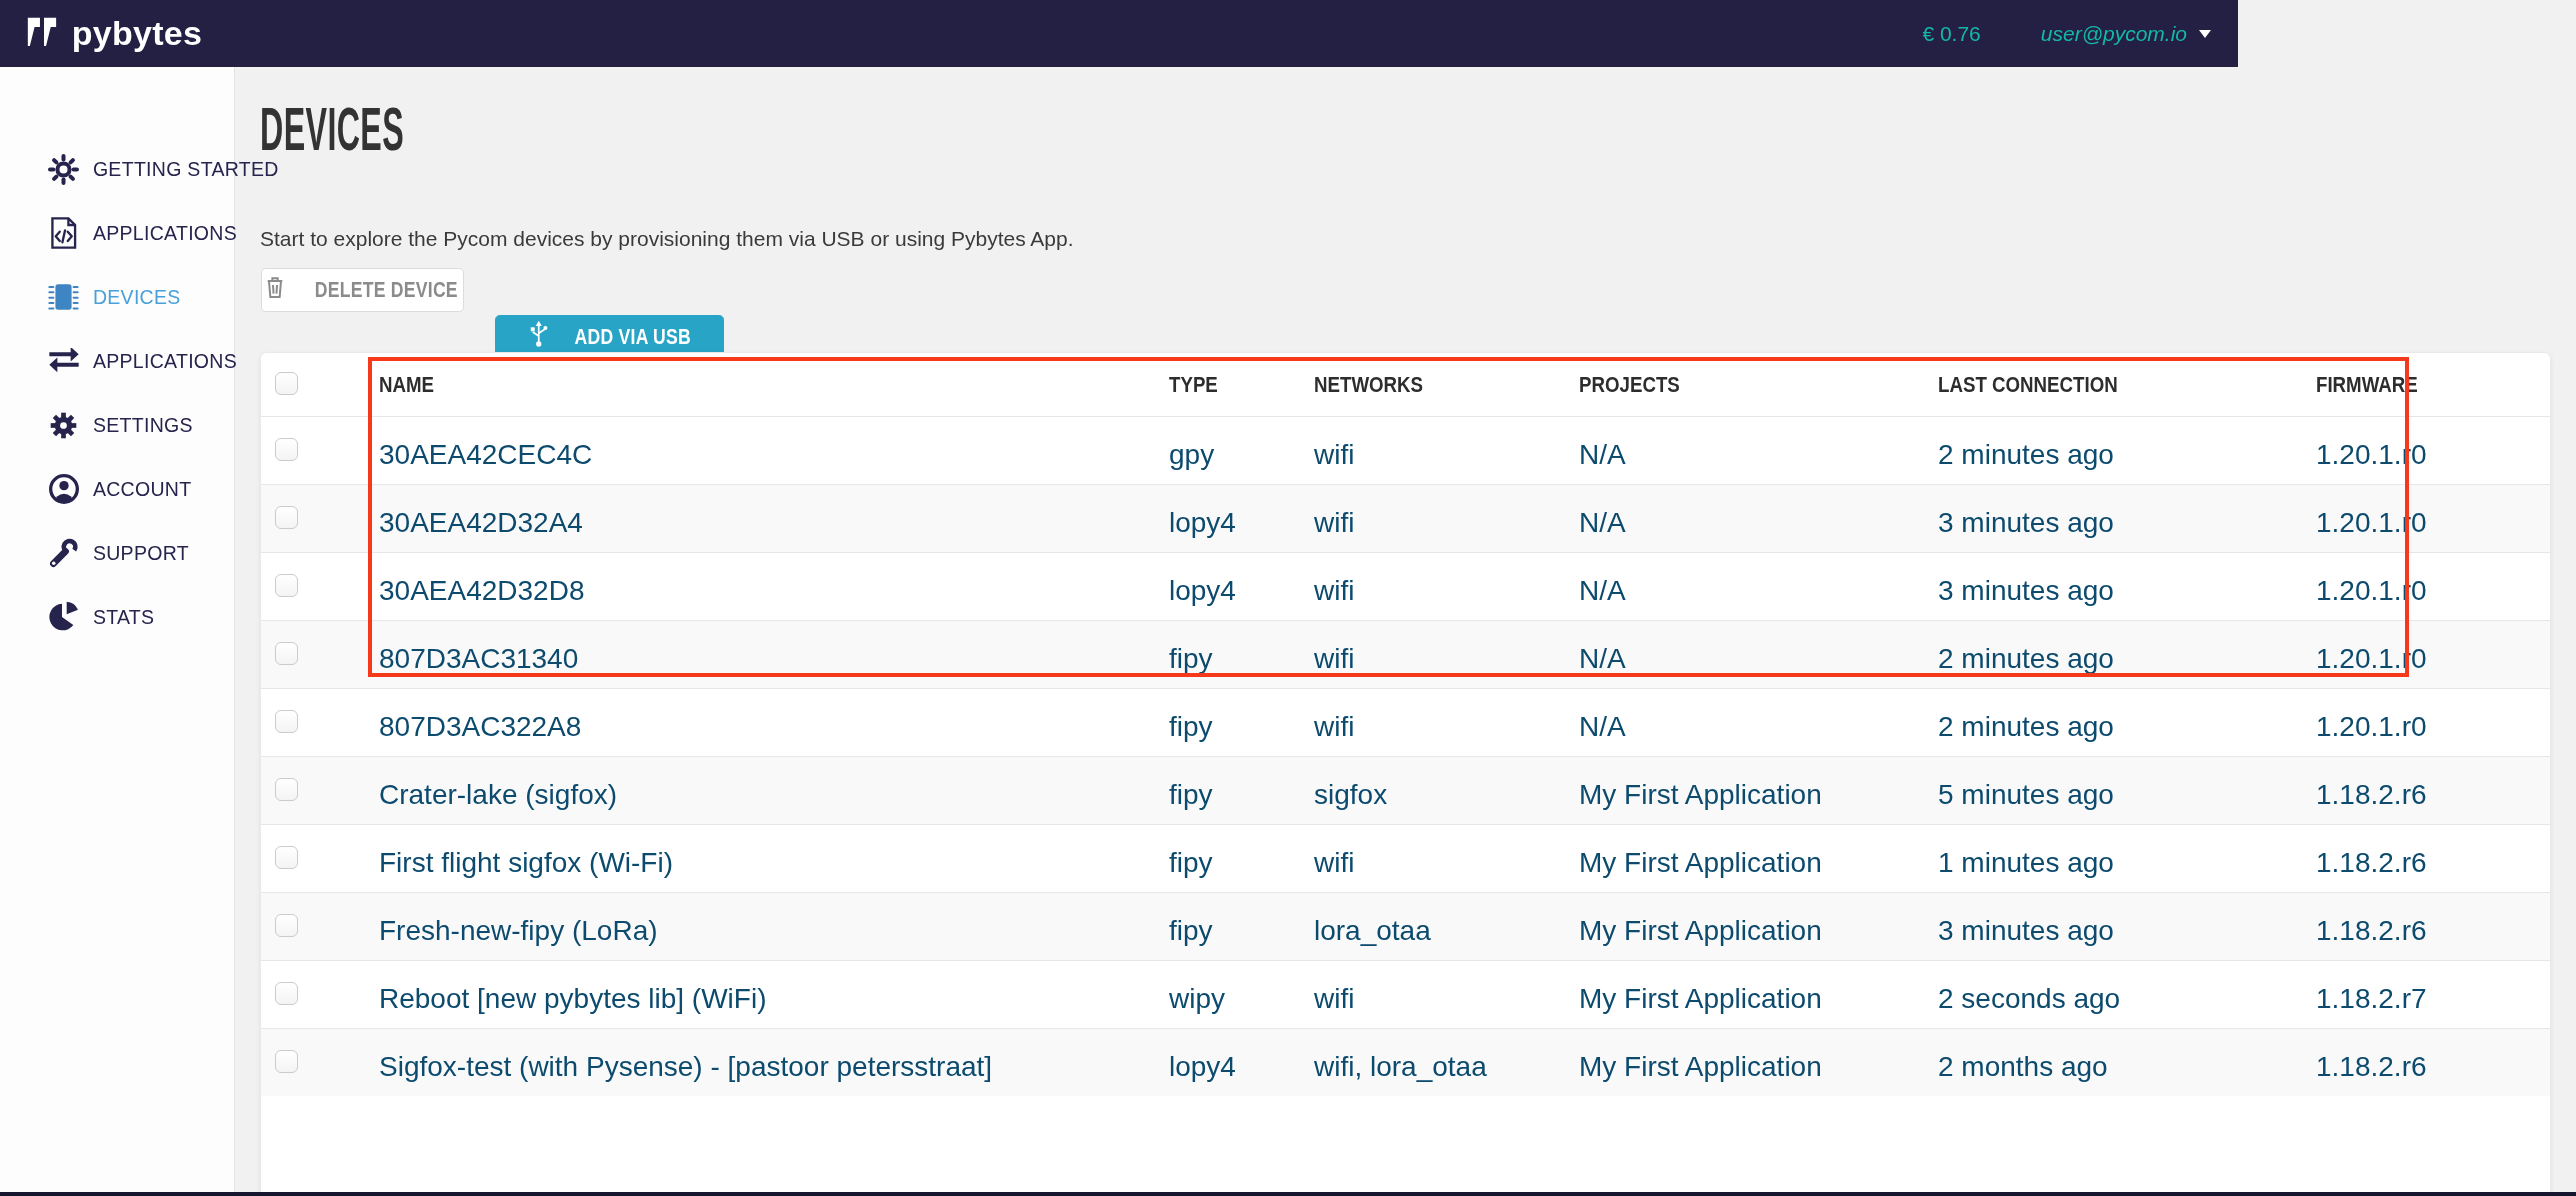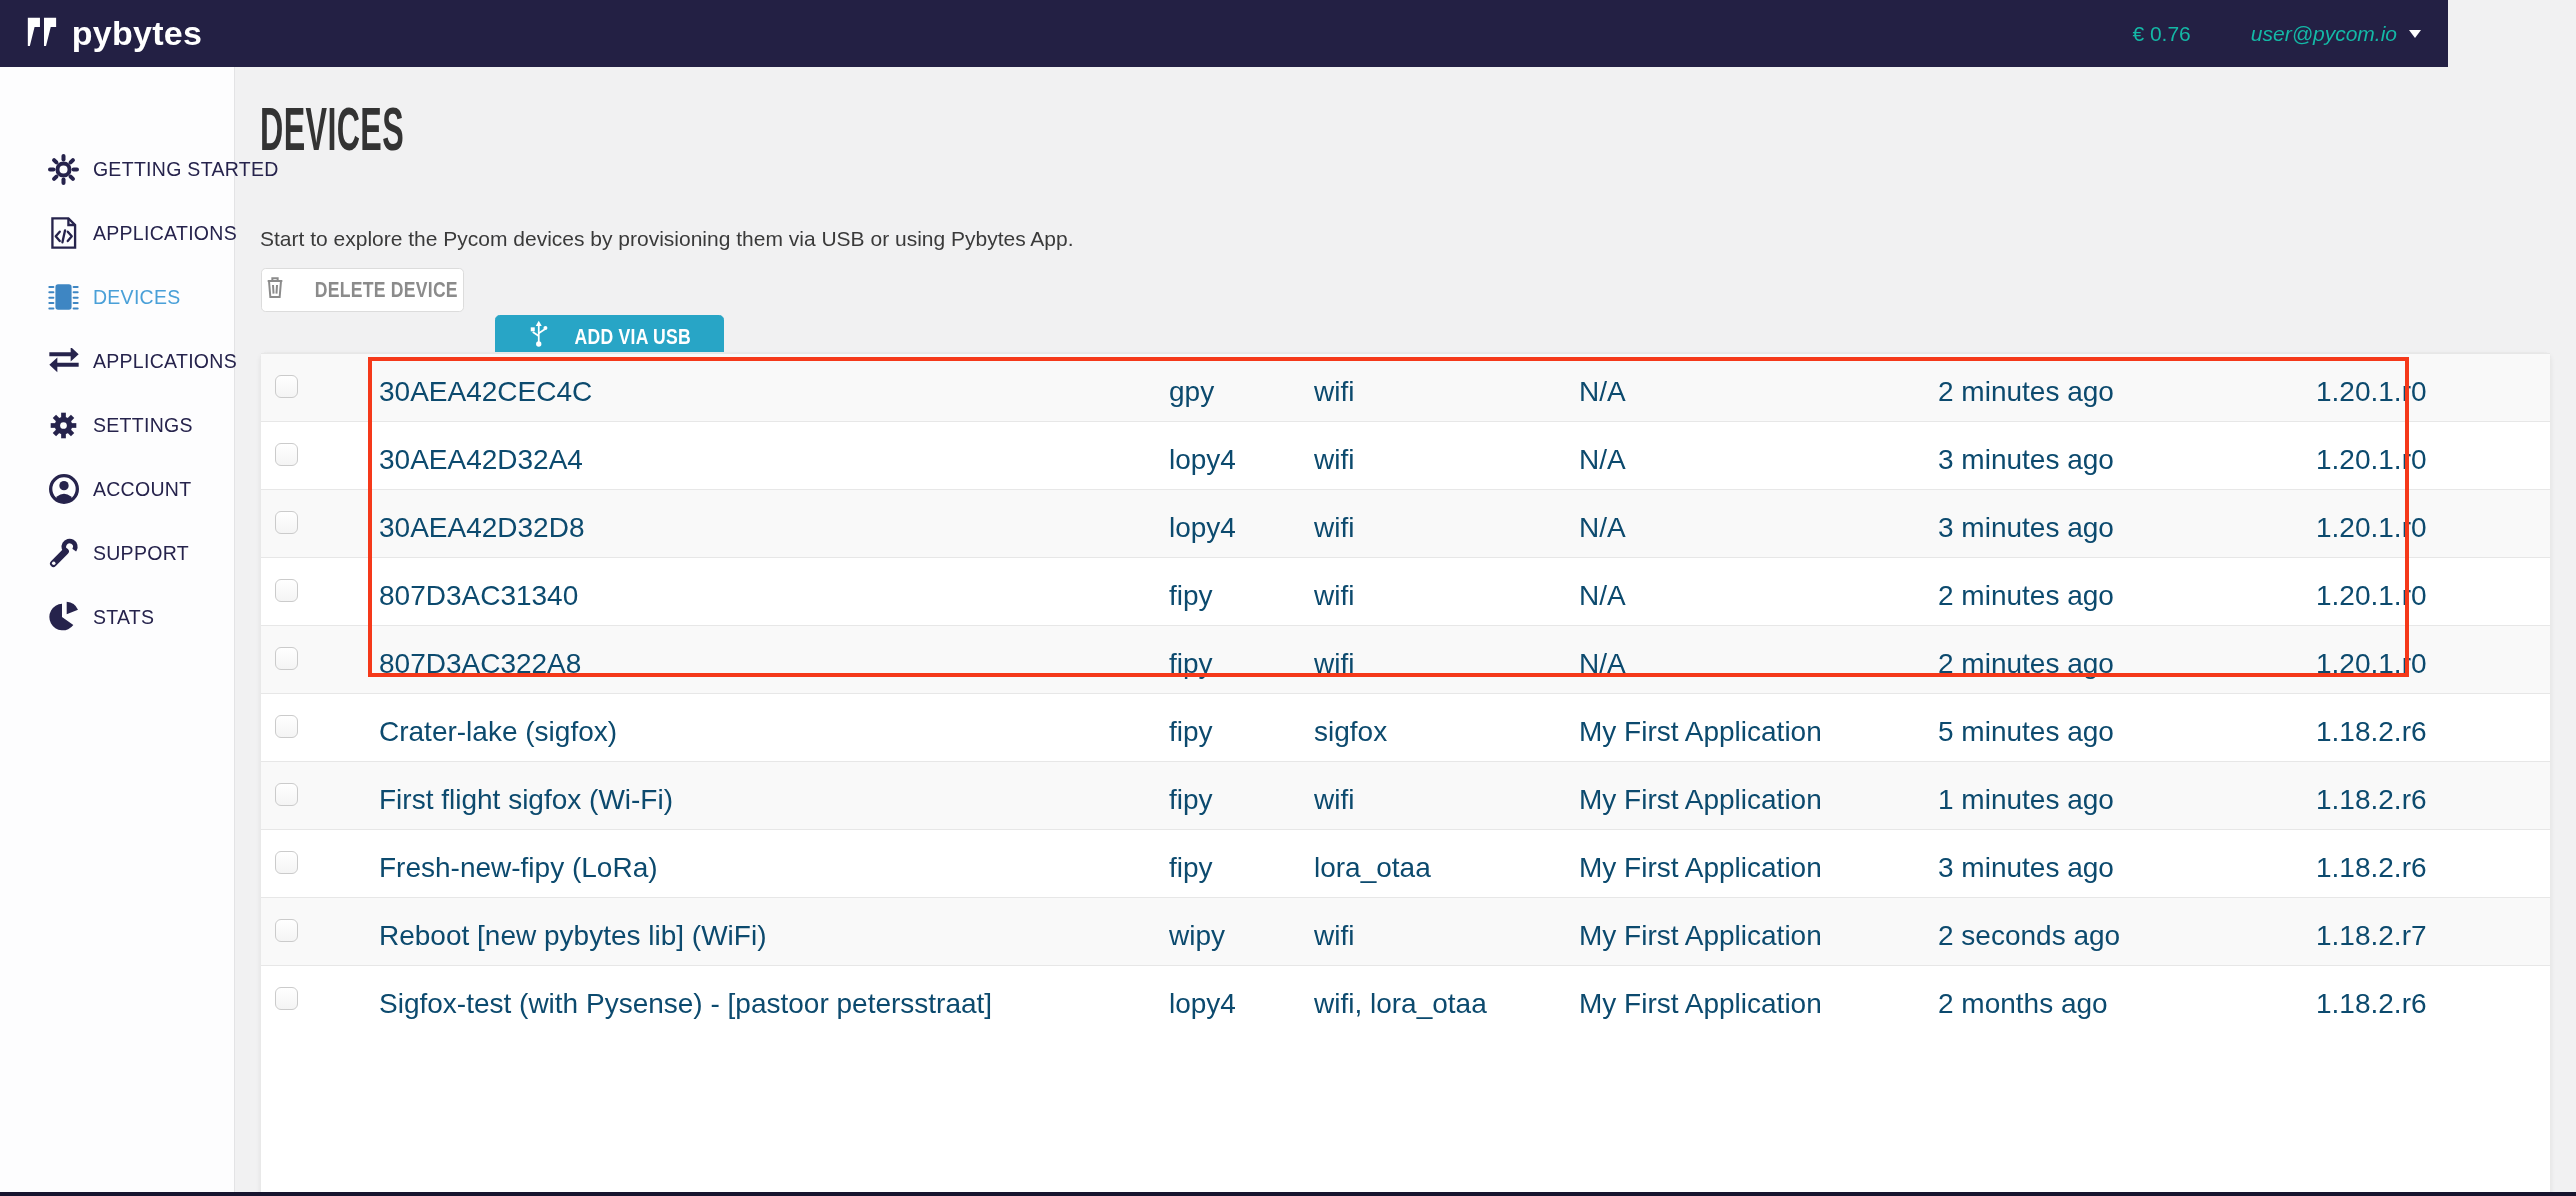--- a/index.html
+++ b/index.html
@@ -3,21 +3,21 @@
 <meta charset="utf-8">
 <style>
   html,body{margin:0;padding:0;background:#f1f1f2;}
   *{box-sizing:border-box;}
   #screen{
     position:relative;width:2576px;height:1196px;overflow:hidden;
     font-family:"Liberation Sans","DejaVu Sans",sans-serif;color:#404040;
     background:#f1f1f2;
   }
   
-  .topbar{position:absolute;left:0;top:0;width:2448px;height:67px;background:#232044;
+  .topbar{position:absolute;left:0;top:0;width:2238px;height:67px;background:#232044;
     display:flex;align-items:center;justify-content:space-between;padding:0 27px;z-index:30;}
   .logo{display:flex;align-items:center;gap:10.7px;}
   .logo-text{color:#fff;font-size:34px;font-weight:700;letter-spacing:0.3px;}
   .topbar-right{display:flex;align-items:center;gap:60px;color:#14b8a6;font-size:21px;}
   .usermenu{display:flex;align-items:center;gap:12px;cursor:pointer;font-style:italic;}
   .caret-down{width:0;height:0;border-left:6.7px solid transparent;border-right:6.7px solid transparent;border-top:8px solid #fff;}
   
   .sidebar{position:absolute;left:0;top:67px;width:235px;height:1129px;background:#fdfdfe;
     border-right:1.3px solid #e3e3e5;z-index:20;padding-top:70px;}
   .side-item{height:64px;display:flex;align-items:center;padding-left:21.5px;gap:13.4px;cursor:pointer;
@@ -227,20 +227,29 @@
             <path d="M13,20 L22,14" stroke-width="2.6" fill="none"></path>
             <circle cx="23" cy="12" r="3" stroke="none"></circle>
           </svg>
         </span>
         <span class="cond">ADD VIA USB</span>
       </div>
     </div>
 
     <div class="card">
 
+      <div class="trow thead">
+        <div class="ccol"><span class="cb"></span></div>
+        <div class="hcell">NAME</div>
+        <div class="hcell">TYPE</div>
+        <div class="hcell">NETWORKS</div>
+        <div class="hcell">PROJECTS</div>
+        <div class="hcell">LAST CONNECTION</div>
+        <div class="hcell">FIRMWARE</div>
+      </div>
 
       <div class="trow">
         <div class="ccol"><span class="cb"></span></div>
         <div class="cell">30AEA42CEC4C</div>
         <div class="cell">gpy</div>
         <div class="cell">wifi</div>
         <div class="cell">N/A</div>
         <div class="cell">2 minutes ago</div>
         <div class="cell">1.20.1.r0</div>
       </div>

